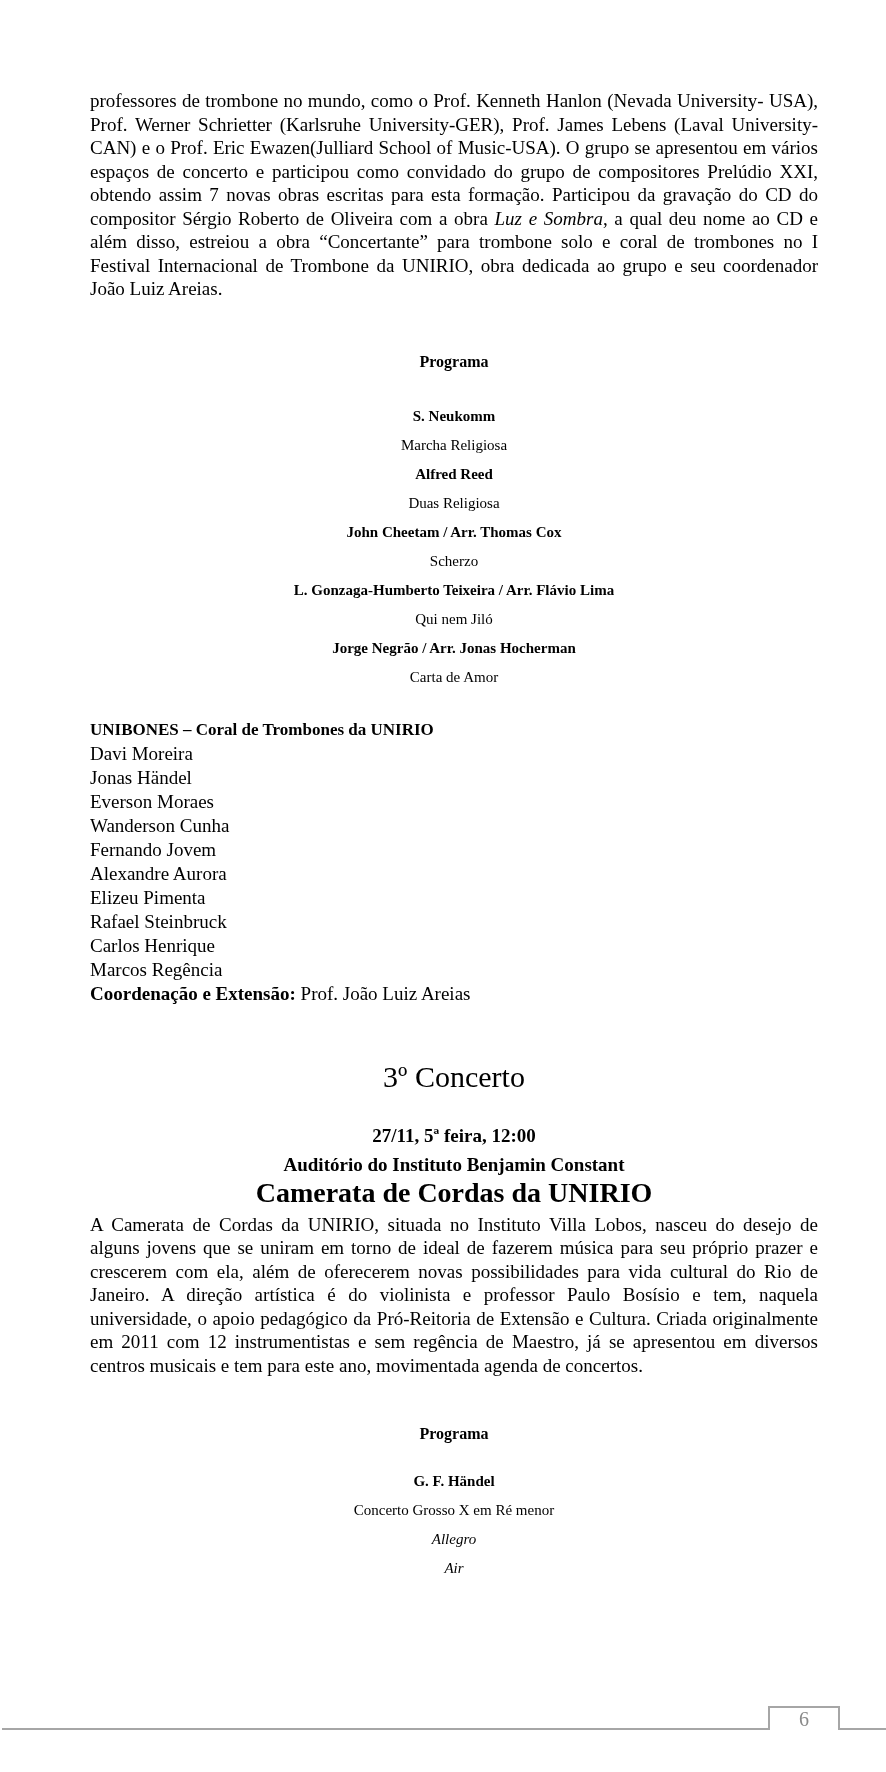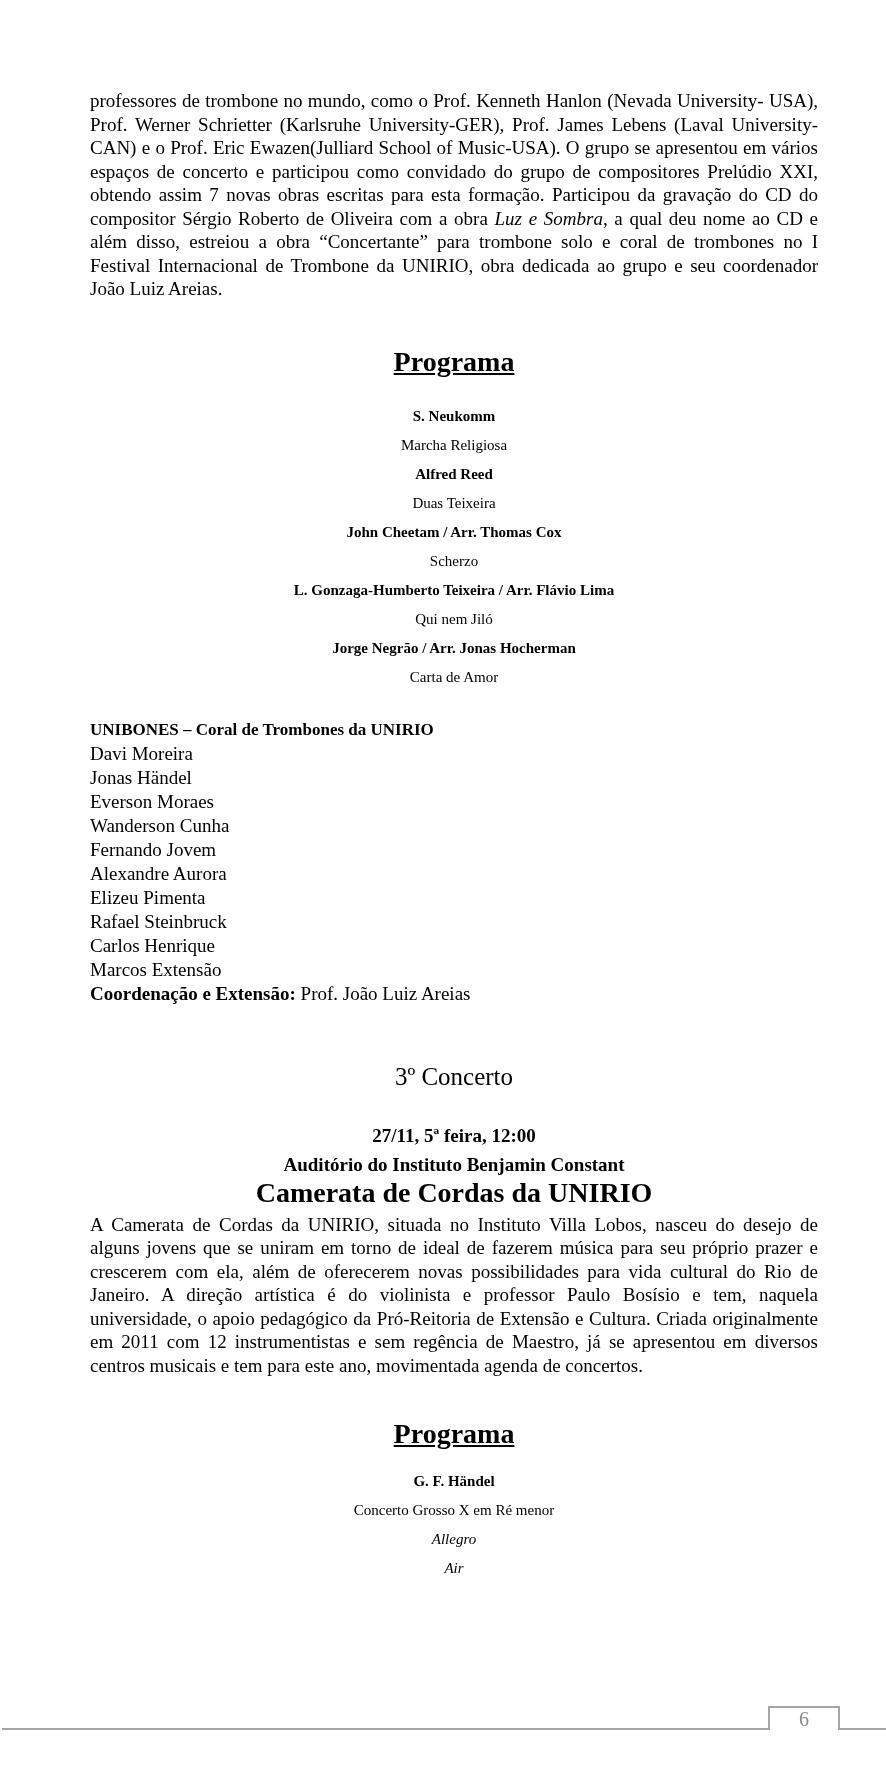--- a/index.html
+++ b/index.html
@@ -25,26 +25,25 @@
     margin-left:8px;
   }
   .body-text{
     font-size:19px;
     line-height:23.5px;
     text-align:justify;
     margin:0;
   }
   #intro{margin-top:89px;}
   .prog-heading{
-    font-size:28px;
+    font-size:16px;
     line-height:29px;
     font-weight:bold;
     text-align:center;
     margin:46px 0 0 0;
-    text-decoration:underline;
   }
   .prog-list{
     text-align:center;
     font-size:15px;
     line-height:29px;
   }
   #prog1-list{margin-top:26px;}
   .composer{font-weight:bold;}
   .piece{font-weight:normal;}
   .movement{font-style:italic;}
@@ -54,21 +53,21 @@
     line-height:24px;
     text-align:left;
   }
   .ens-title{
     font-size:17px;
     font-weight:bold;
   }
   .coord-label{font-weight:bold;}
   .concert-no{
     margin-top:57px;
-    font-size:25px;
+    font-size:30px;
     line-height:28px;
     text-align:center;
   }
   .date-block{
     margin-top:30px;
     font-size:19px;
     line-height:29px;
     font-weight:bold;
     text-align:center;
   }
@@ -113,41 +112,41 @@
   <div class="content">
 
     <p class="body-text" id="intro"><span>professores de trombone no mundo, como o Prof. Kenneth Hanlon (Nevada University- USA), Prof. Werner Schrietter (Karlsruhe University-GER), Prof. James Lebens (Laval University- CAN) e o Prof. Eric Ewazen(Julliard School of Music-USA). O grupo se apresentou em vários espaços de concerto e participou como convidado do grupo de compositores Prelúdio XXI, obtendo assim 7 novas obras escritas para esta formação. Participou da gravação do CD do compositor Sérgio Roberto de Oliveira com a obra </span><em>Luz e Sombra</em><span>, a qual deu nome ao CD e além disso, estreiou a obra “Concertante” para trombone solo e coral de trombones no I Festival Internacional de Trombone da UNIRIO, obra dedicada ao grupo e seu coordenador João Luiz Areias.</span></p>
 
     <h2 class="prog-heading" id="prog1-heading">Programa</h2>
 
     <div class="prog-list" id="prog1-list">
       <div class="composer">S. Neukomm</div>
       <div class="piece">Marcha Religiosa</div>
       <div class="composer">Alfred Reed</div>
-      <div class="piece">Duas Teixeira</div>
+      <div class="piece">Duas Religiosa</div>
       <div class="composer">John Cheetam / Arr. Thomas Cox</div>
       <div class="piece">Scherzo</div>
       <div class="composer">L. Gonzaga-Humberto Teixeira / Arr. Flávio Lima</div>
       <div class="piece">Qui nem Jiló</div>
       <div class="composer">Jorge Negrão / Arr. Jonas Hocherman</div>
       <div class="piece">Carta de Amor</div>
     </div>
 
     <div class="ensemble">
       <div class="ens-title">UNIBONES – Coral de Trombones da UNIRIO</div>
       <div class="member">Davi Moreira</div>
       <div class="member">Jonas Händel</div>
       <div class="member">Everson Moraes</div>
       <div class="member">Wanderson Cunha</div>
       <div class="member">Fernando Jovem</div>
       <div class="member">Alexandre Aurora</div>
       <div class="member">Elizeu Pimenta</div>
       <div class="member">Rafael Steinbruck</div>
       <div class="member">Carlos Henrique</div>
-      <div class="member">Marcos Extensão</div>
+      <div class="member">Marcos Regência</div>
       <div class="coord"><span class="coord-label">Coordenação e Extensão:</span><span> Prof. João Luiz Areias</span></div>
     </div>
 
     <div class="concert-no">3º Concerto</div>
 
     <div class="date-block">
       <div>27/11, 5ª feira, 12:00</div>
       <div>Auditório do Instituto Benjamin Constant</div>
     </div>
 

